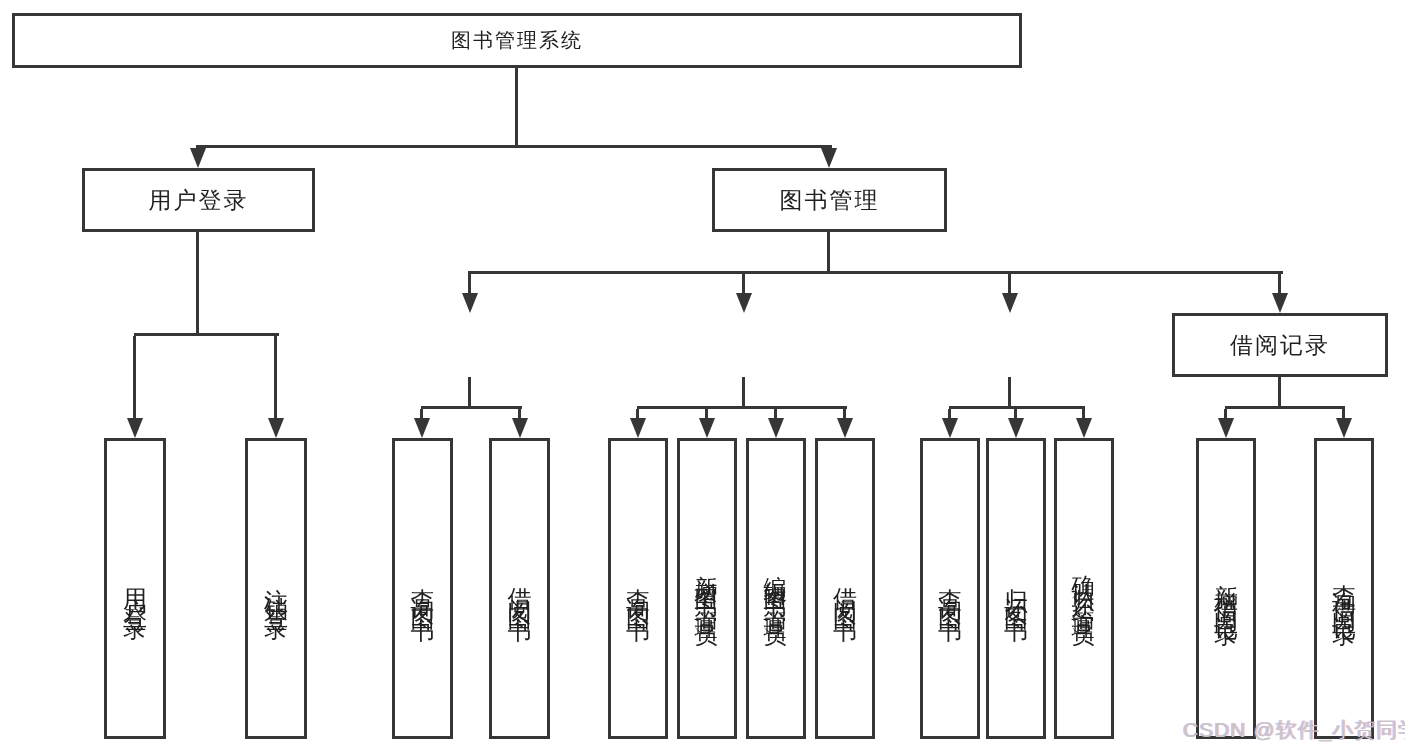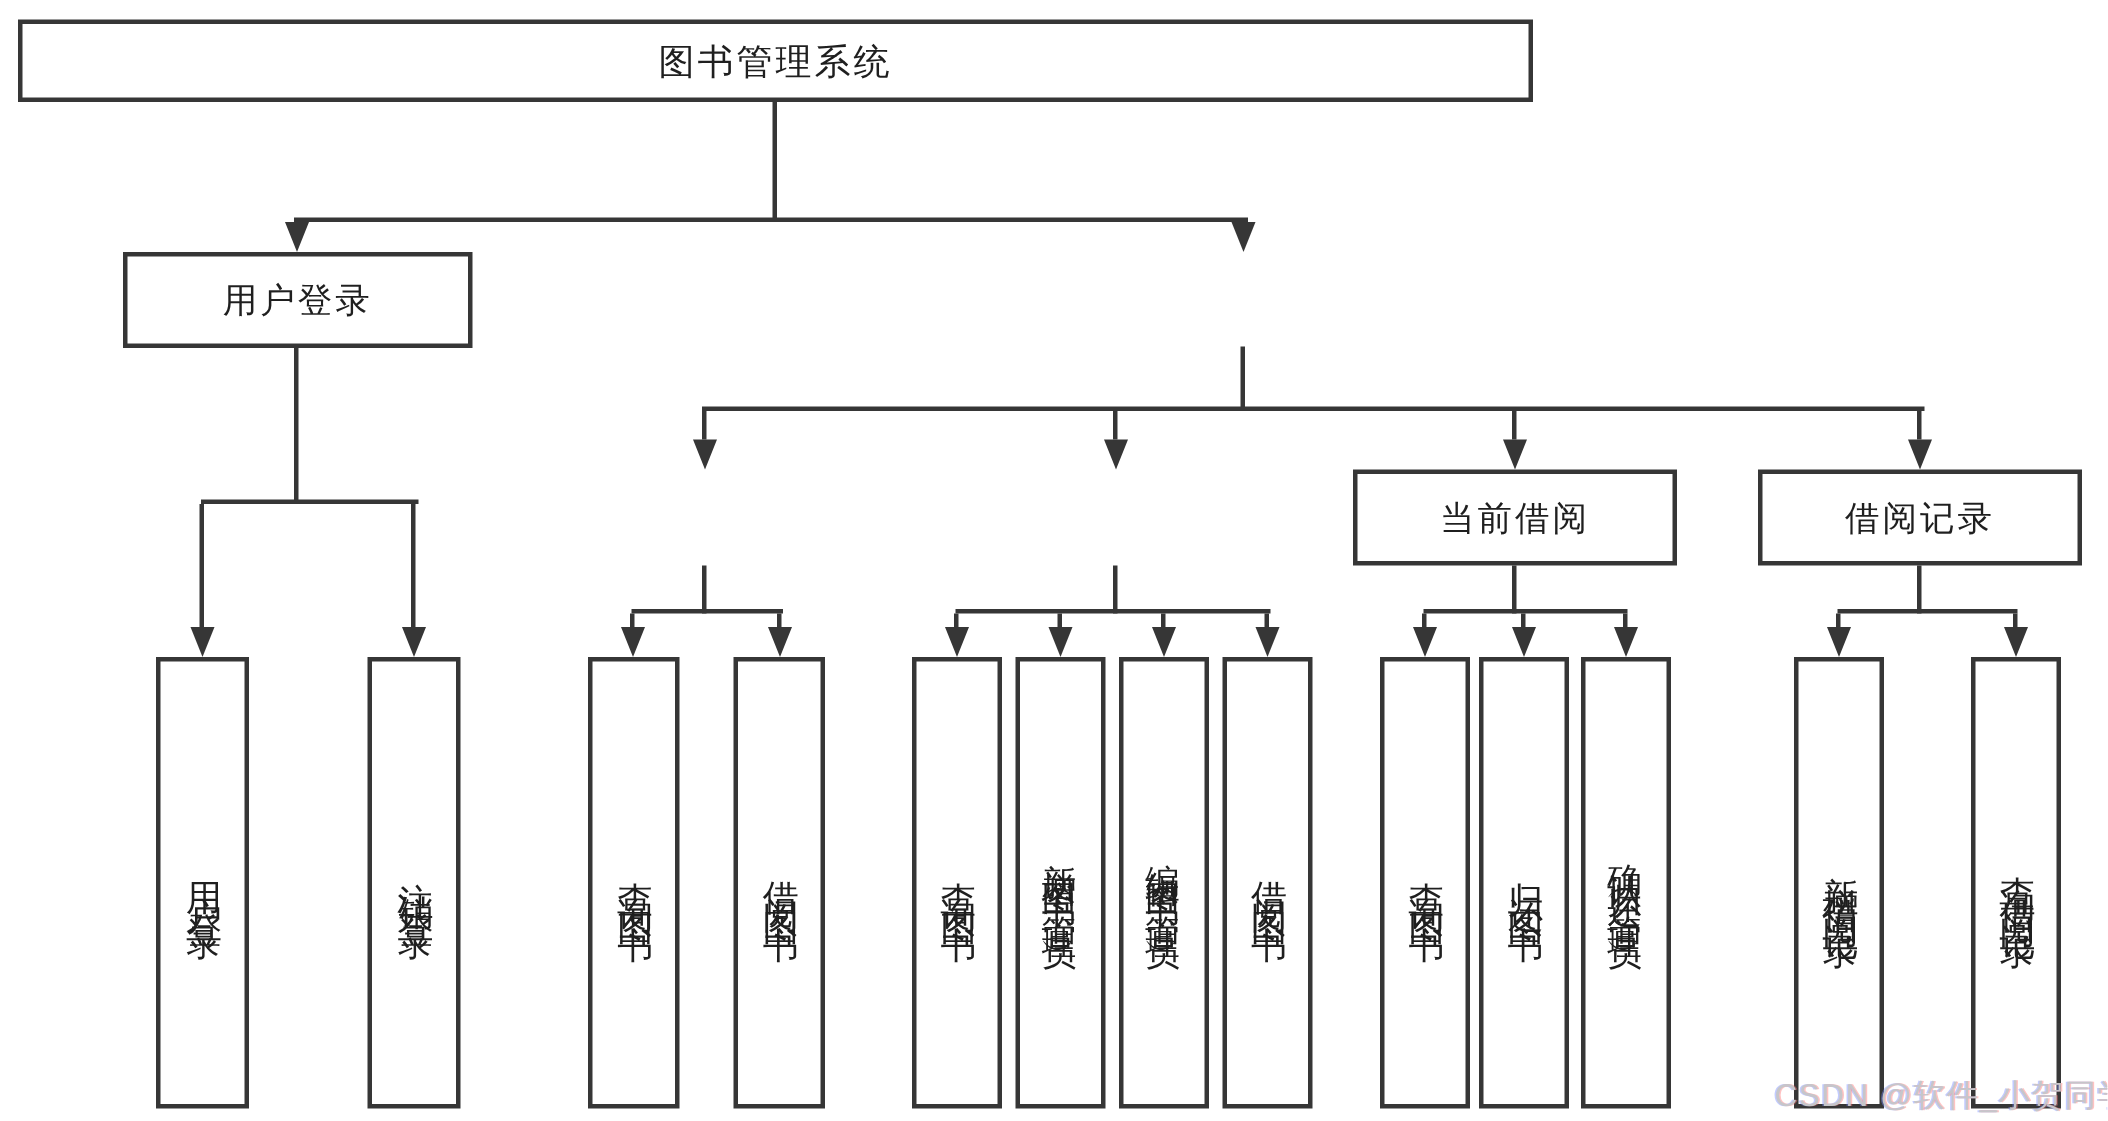--- a/index.html
+++ b/index.html
@@ -18,21 +18,21 @@
   .box{
     position:absolute;
     box-sizing:border-box;
     border:3px solid var(--line);
     background:#ffffff;
     display:flex;
     align-items:center;
     justify-content:center;
   }
   .hbox{font-size:23px;letter-spacing:2px;}
-  .root{font-size:24px;letter-spacing:2px;}
+  .root{font-size:20px;letter-spacing:2px;}
   .vbox{
     writing-mode:vertical-rl;
     font-size:24px;
     letter-spacing:10px;
   }
   .vbox.long{letter-spacing:7px;font-size:23px;}
   .vbox.mid{letter-spacing:8px;}
   .line{position:absolute;background:var(--line);}
   .arrow{
     position:absolute;width:0;height:0;
@@ -57,40 +57,40 @@
 <div class="canvas">
 
   <div class="box root" style="left:12px;top:13px;width:1010px;height:55px;">图书管理系统</div>
 
   <div class="line" style="left:515px;top:67px;width:3px;height:80px;"></div>
   <div class="line" style="left:196px;top:145px;width:636px;height:3px;"></div>
   <div class="arrow" style="left:190px;top:148px;"></div>
   <div class="arrow" style="left:821px;top:148px;"></div>
 
   <div class="box hbox" style="left:82px;top:168px;width:233px;height:64px;">用户登录</div>
+  <div class="box hbox" style="left:712px;top:168px;width:235px;height:64px;">图书管理</div>
 
   <div class="line" style="left:196px;top:231px;width:3px;height:104px;"></div>
   <div class="line" style="left:134px;top:333px;width:145px;height:3px;"></div>
   <div class="line" style="left:133px;top:336px;width:3px;height:82px;"></div>
   <div class="line" style="left:274px;top:336px;width:3px;height:82px;"></div>
   <div class="arrow" style="left:127px;top:418px;"></div>
   <div class="arrow" style="left:268px;top:418px;"></div>
 
   <div class="line" style="left:827px;top:231px;width:3px;height:42px;"></div>
   <div class="line" style="left:468px;top:271px;width:815px;height:3px;"></div>
   <div class="line" style="left:468px;top:274px;width:3px;height:19px;"></div>
   <div class="line" style="left:742px;top:274px;width:3px;height:19px;"></div>
   <div class="line" style="left:1008px;top:274px;width:3px;height:19px;"></div>
   <div class="line" style="left:1278px;top:274px;width:3px;height:19px;"></div>
   <div class="arrow" style="left:462px;top:293px;"></div>
   <div class="arrow" style="left:736px;top:293px;"></div>
   <div class="arrow" style="left:1002px;top:293px;"></div>
   <div class="arrow" style="left:1272px;top:293px;"></div>
 
-  <div class="box hbox" style="left:902px;top:313px;width:216px;height:64px;">当前借阅</div>
   <div class="box hbox" style="left:1172px;top:313px;width:216px;height:64px;">借阅记录</div>
 
   <div class="line" style="left:468px;top:377px;width:3px;height:32px;"></div>
   <div class="line" style="left:421px;top:406px;width:101px;height:3px;"></div>
   <div class="line" style="left:420px;top:409px;width:3px;height:9px;"></div>
   <div class="line" style="left:518px;top:409px;width:3px;height:9px;"></div>
   <div class="arrow" style="left:414px;top:418px;"></div>
   <div class="arrow" style="left:512px;top:418px;"></div>
 
   <div class="line" style="left:742px;top:377px;width:3px;height:32px;"></div>

